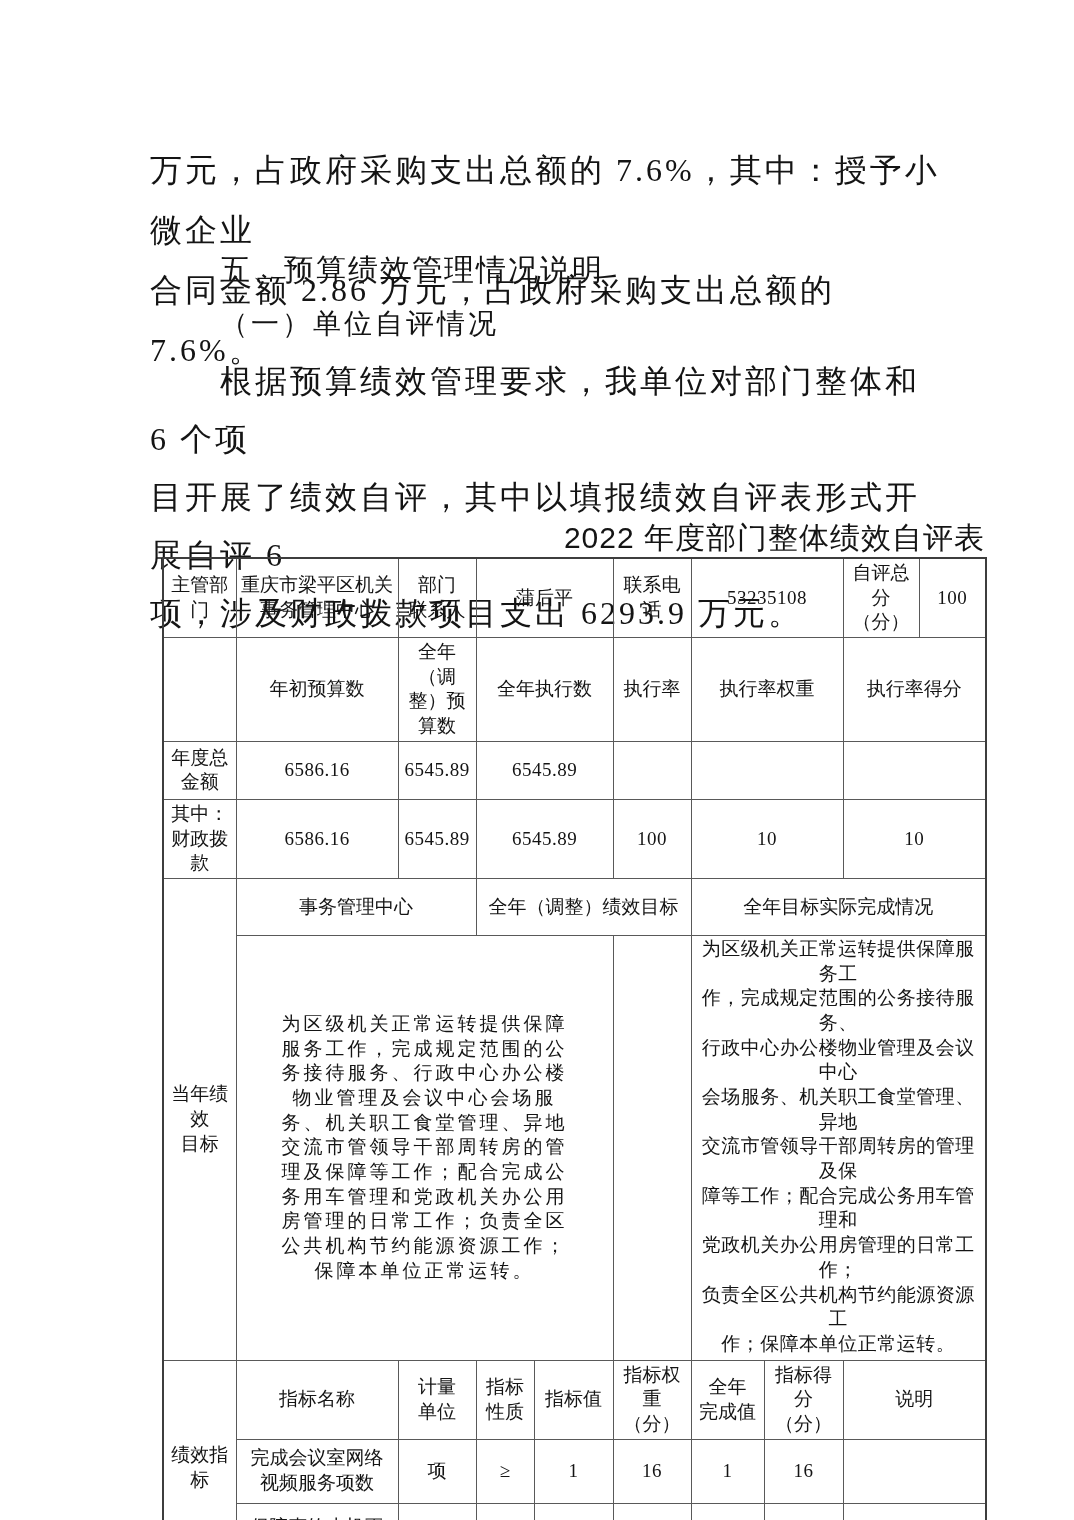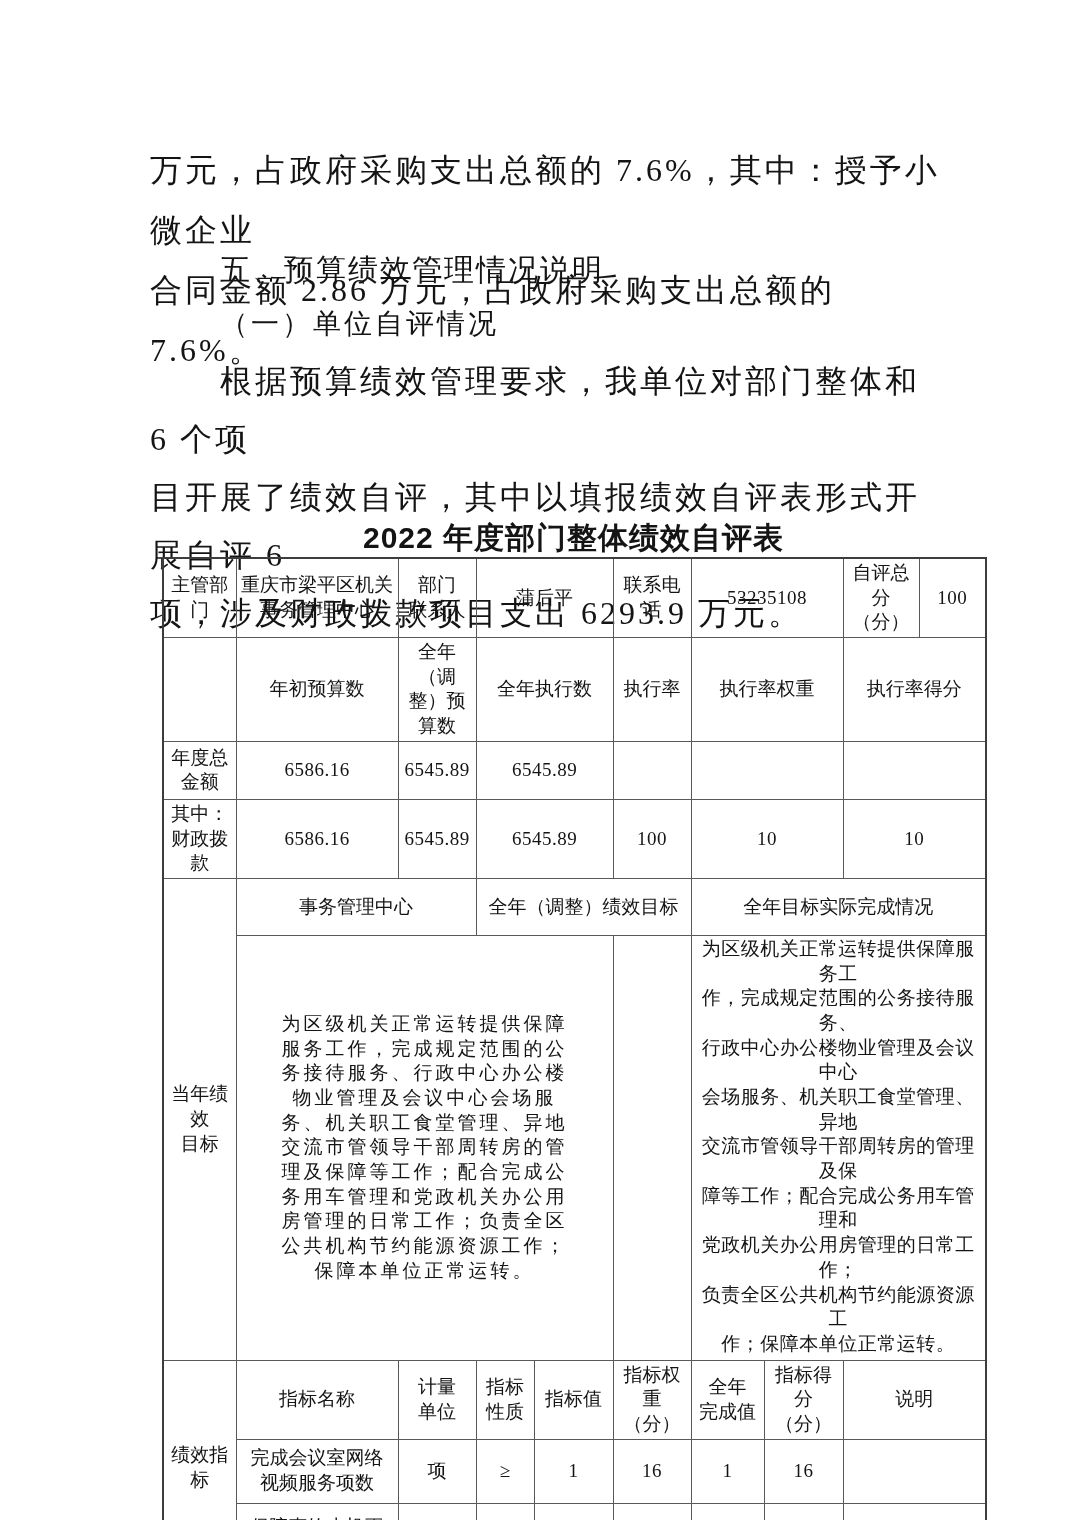--- a/index.html
+++ b/index.html
@@ -26,22 +26,22 @@
     text-indent:70px; line-height:40px;
   }
   #subheading {
     left:150px; top:304px; width:792px;
     font-size:28px; letter-spacing:3px;
     text-indent:70px; line-height:40px;
   }
   #table-title {
     left:162px; top:518px; width:823px;
     font-family:"Liberation Sans","DejaVu Sans",sans-serif;
-    font-weight:bold; font-size:30px; letter-spacing:1px;
-    text-align:center; line-height:40px;
+    font-weight:normal; font-size:30px; letter-spacing:1px;
+    text-align:right; line-height:40px;
   }
 
   #eval-table {
     position:absolute; left:162px; top:557px; width:823px;
     border-collapse:collapse; table-layout:fixed;
     border:2px solid #3d3d3d;
   }
   #eval-table td {
     border:1px solid #595959;
     text-align:center; vertical-align:middle;

